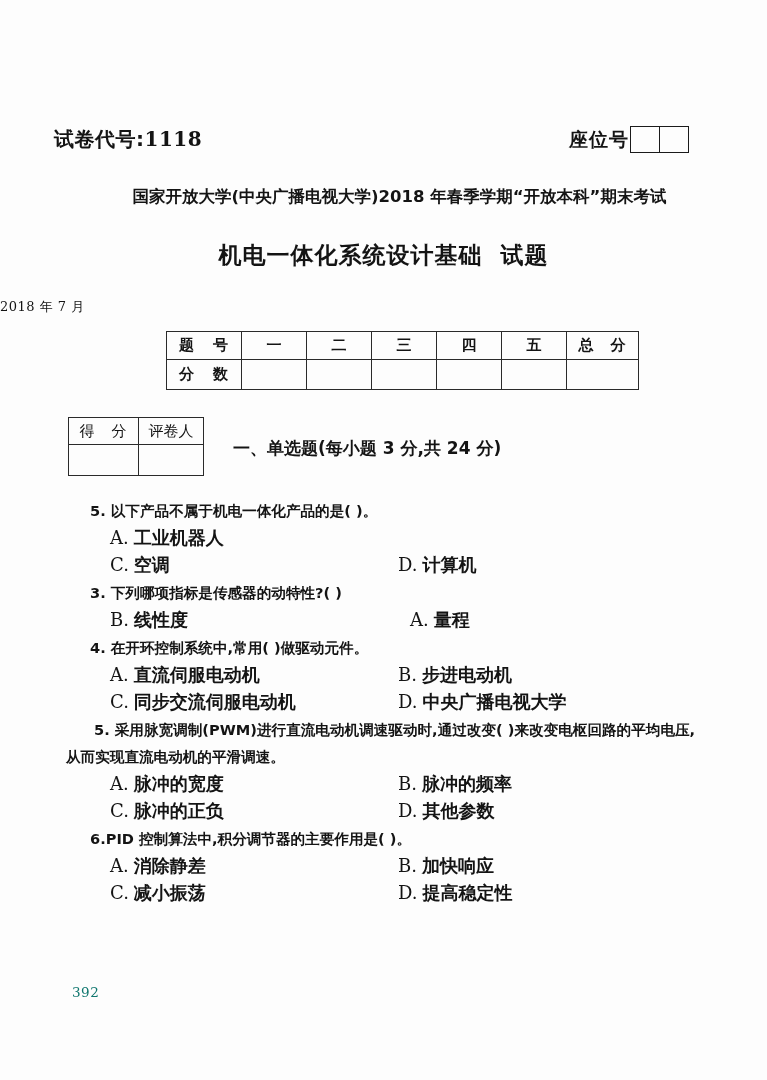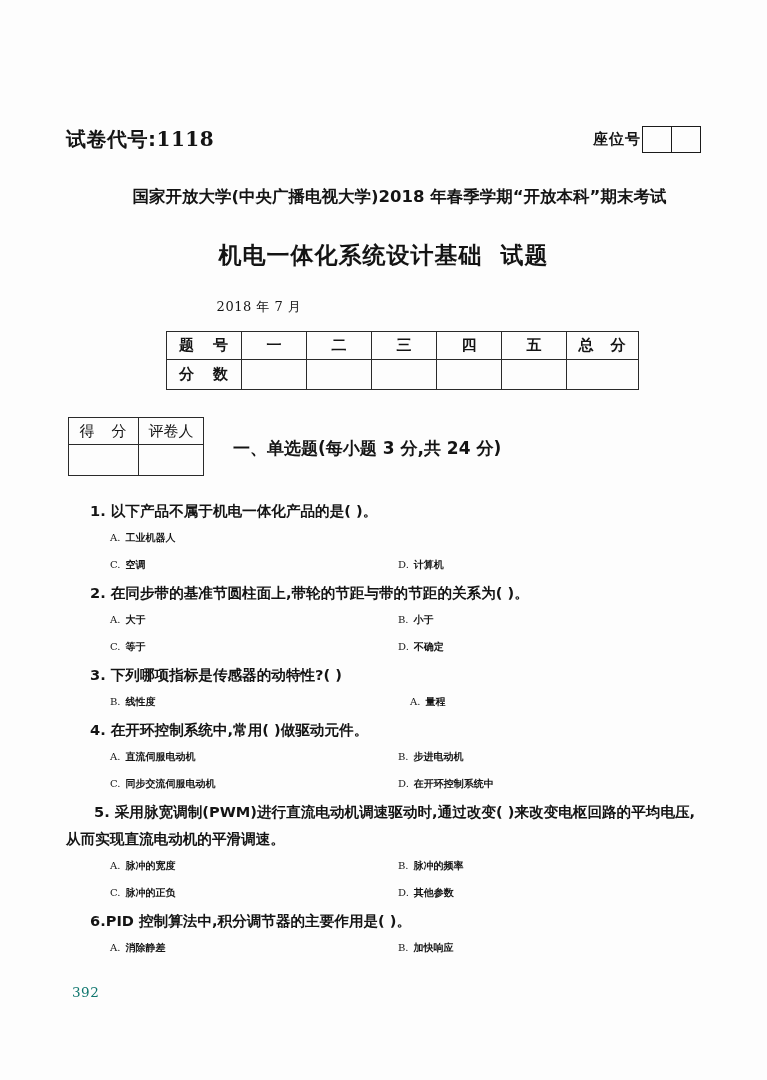--- a/index.html
+++ b/index.html
@@ -26,21 +26,21 @@
     background-size: 4px 4px;
   }
   .page {
     position: absolute;
     inset: 0;
   }
 
   
   .hdr {
     position: absolute;
-    left: 66px;
+    left: 54px;
     top: 126px;
     width: 635px;
     display: flex;
     align-items: center;
     justify-content: space-between;
   }
   .exam-code {
     font-family: "DejaVu Sans", "Liberation Sans", sans-serif;
     font-weight: bold;
     font-size: 20px;
@@ -51,21 +51,21 @@
     font-family: "DejaVu Serif", "Liberation Serif", serif;
     font-weight: bold;
   }
   .seat-wrap {
     display: flex;
     align-items: center;
   }
   .seat-label {
     font-family: "DejaVu Sans", "Liberation Sans", sans-serif;
     font-weight: bold;
-    font-size: 15px;
+    font-size: 19px;
     letter-spacing: 1px;
   }
   .seat-boxes {
     display: flex;
     border: 1.6px solid #1b1b1b;
     height: 25px;
     margin-left: 1px;
   }
   .seat-cell {
     width: 28px;
@@ -99,27 +99,26 @@
     letter-spacing: 1px;
   }
   .paper-title .sep { display: inline-block; width: 18px; }
 
   
   .date-line {
     position: absolute;
     top: 298px;
     left: 0;
     width: 623px;
-    text-align: center;
+    text-align: left;
     padding-right: 113px;
     box-sizing: border-box;
     font-size: 13px;
     font-family: "DejaVu Serif", "Liberation Serif", serif;
     letter-spacing: 0.5px;
-    padding-left: 8px;
   }
 
   
   .score-table {
     position: absolute;
     left: 166px;
     top: 331px;
     border-collapse: collapse;
     border: 1.7px solid #1b1b1b;
   }
@@ -193,21 +192,21 @@
     width: 638px;
   }
   .opt-row {
     display: flex;
     line-height: 27px;
     padding-left: 44px;
   }
   .opt {
     font-family: "DejaVu Sans", "Liberation Sans", sans-serif;
     font-weight: bold;
-    font-size: 10px;
+    font-size: 18px;
     white-space: nowrap;
   }
   .opt .mark {
     font-family: "DejaVu Serif", "Liberation Serif", serif;
     font-weight: normal;
     margin-right: 5px;
   }
   .opt-a { width: 288px; }
   .opt-b { width: 300px; }
 
@@ -284,59 +283,48 @@
       <td></td>
     </tr>
   </tbody>
     </table>
 
   <div class="section-head">一、单选题(每小题 3 分,共 24 分)</div>
 
   <div class="questions">
 
     <div class="q">
-      <div class="q-stem">1. 以下产品不属于机电一体化产品的是(        )。</div>
+      <div class="q-stem">5. 以下产品不属于机电一体化产品的是(        )。</div>
       <div class="opt-row">
         <div class="opt opt-a"><span class="mark">A.</span><span>工业机器人</span></div>
       </div>
       <div class="opt-row">
         <div class="opt opt-a"><span class="mark">C.</span><span>空调</span></div>
         <div class="opt opt-b"><span class="mark">D.</span><span>计算机</span></div>
       </div>
     </div>
 
-    <div class="q">
-      <div class="q-stem">2. 在同步带的基准节圆柱面上,带轮的节距与带的节距的关系为(        )。</div>
-      <div class="opt-row">
-        <div class="opt opt-a"><span class="mark">A.</span><span>大于</span></div>
-        <div class="opt opt-b"><span class="mark">B.</span><span>小于</span></div>
-      </div>
-      <div class="opt-row">
-        <div class="opt opt-a"><span class="mark">C.</span><span>等于</span></div>
-        <div class="opt opt-b"><span class="mark">D.</span><span>不确定</span></div>
-      </div>
-    </div>
 
     <div class="q">
       <div class="q-stem">3. 下列哪项指标是传感器的动特性?(        )</div>
       <div class="opt-row">
         <div class="opt opt-b"><span class="mark">B.</span><span>线性度</span></div>
         <div class="opt opt-a"><span class="mark">A.</span><span>量程</span></div>
       </div>
     </div>
 
     <div class="q">
       <div class="q-stem">4. 在开环控制系统中,常用(        )做驱动元件。</div>
       <div class="opt-row">
         <div class="opt opt-a"><span class="mark">A.</span><span>直流伺服电动机</span></div>
         <div class="opt opt-b"><span class="mark">B.</span><span>步进电动机</span></div>
       </div>
       <div class="opt-row">
         <div class="opt opt-a"><span class="mark">C.</span><span>同步交流伺服电动机</span></div>
-        <div class="opt opt-b"><span class="mark">D.</span><span>在开环控制系统中</span></div>
+        <div class="opt opt-b"><span class="mark">D.</span><span>中央广播电视大学</span></div>
       </div>
     </div>
 
     <div class="q">
       <div class="q-stem wrap">5. 采用脉宽调制(PWM)进行直流电动机调速驱动时,通过改变(        )来改变电枢回路的平均电压,从而实现直流电动机的平滑调速。</div>
       <div class="opt-row">
         <div class="opt opt-a"><span class="mark">A.</span><span>脉冲的宽度</span></div>
         <div class="opt opt-b"><span class="mark">B.</span><span>脉冲的频率</span></div>
       </div>
       <div class="opt-row">
@@ -344,19 +332,23 @@
         <div class="opt opt-b"><span class="mark">D.</span><span>其他参数</span></div>
       </div>
     </div>
 
     <div class="q">
       <div class="q-stem">6.PID 控制算法中,积分调节器的主要作用是(        )。</div>
       <div class="opt-row">
         <div class="opt opt-a"><span class="mark">A.</span><span>消除静差</span></div>
         <div class="opt opt-b"><span class="mark">B.</span><span>加快响应</span></div>
       </div>
+      <div class="opt-row">
+        <div class="opt opt-a"><span class="mark">C.</span><span>减小振荡</span></div>
+        <div class="opt opt-b"><span class="mark">D.</span><span>提高稳定性</span></div>
+      </div>
     </div>
 
   </div>
 
   <div class="page-num">392</div>
 
 </div>
 
 </body></html>

